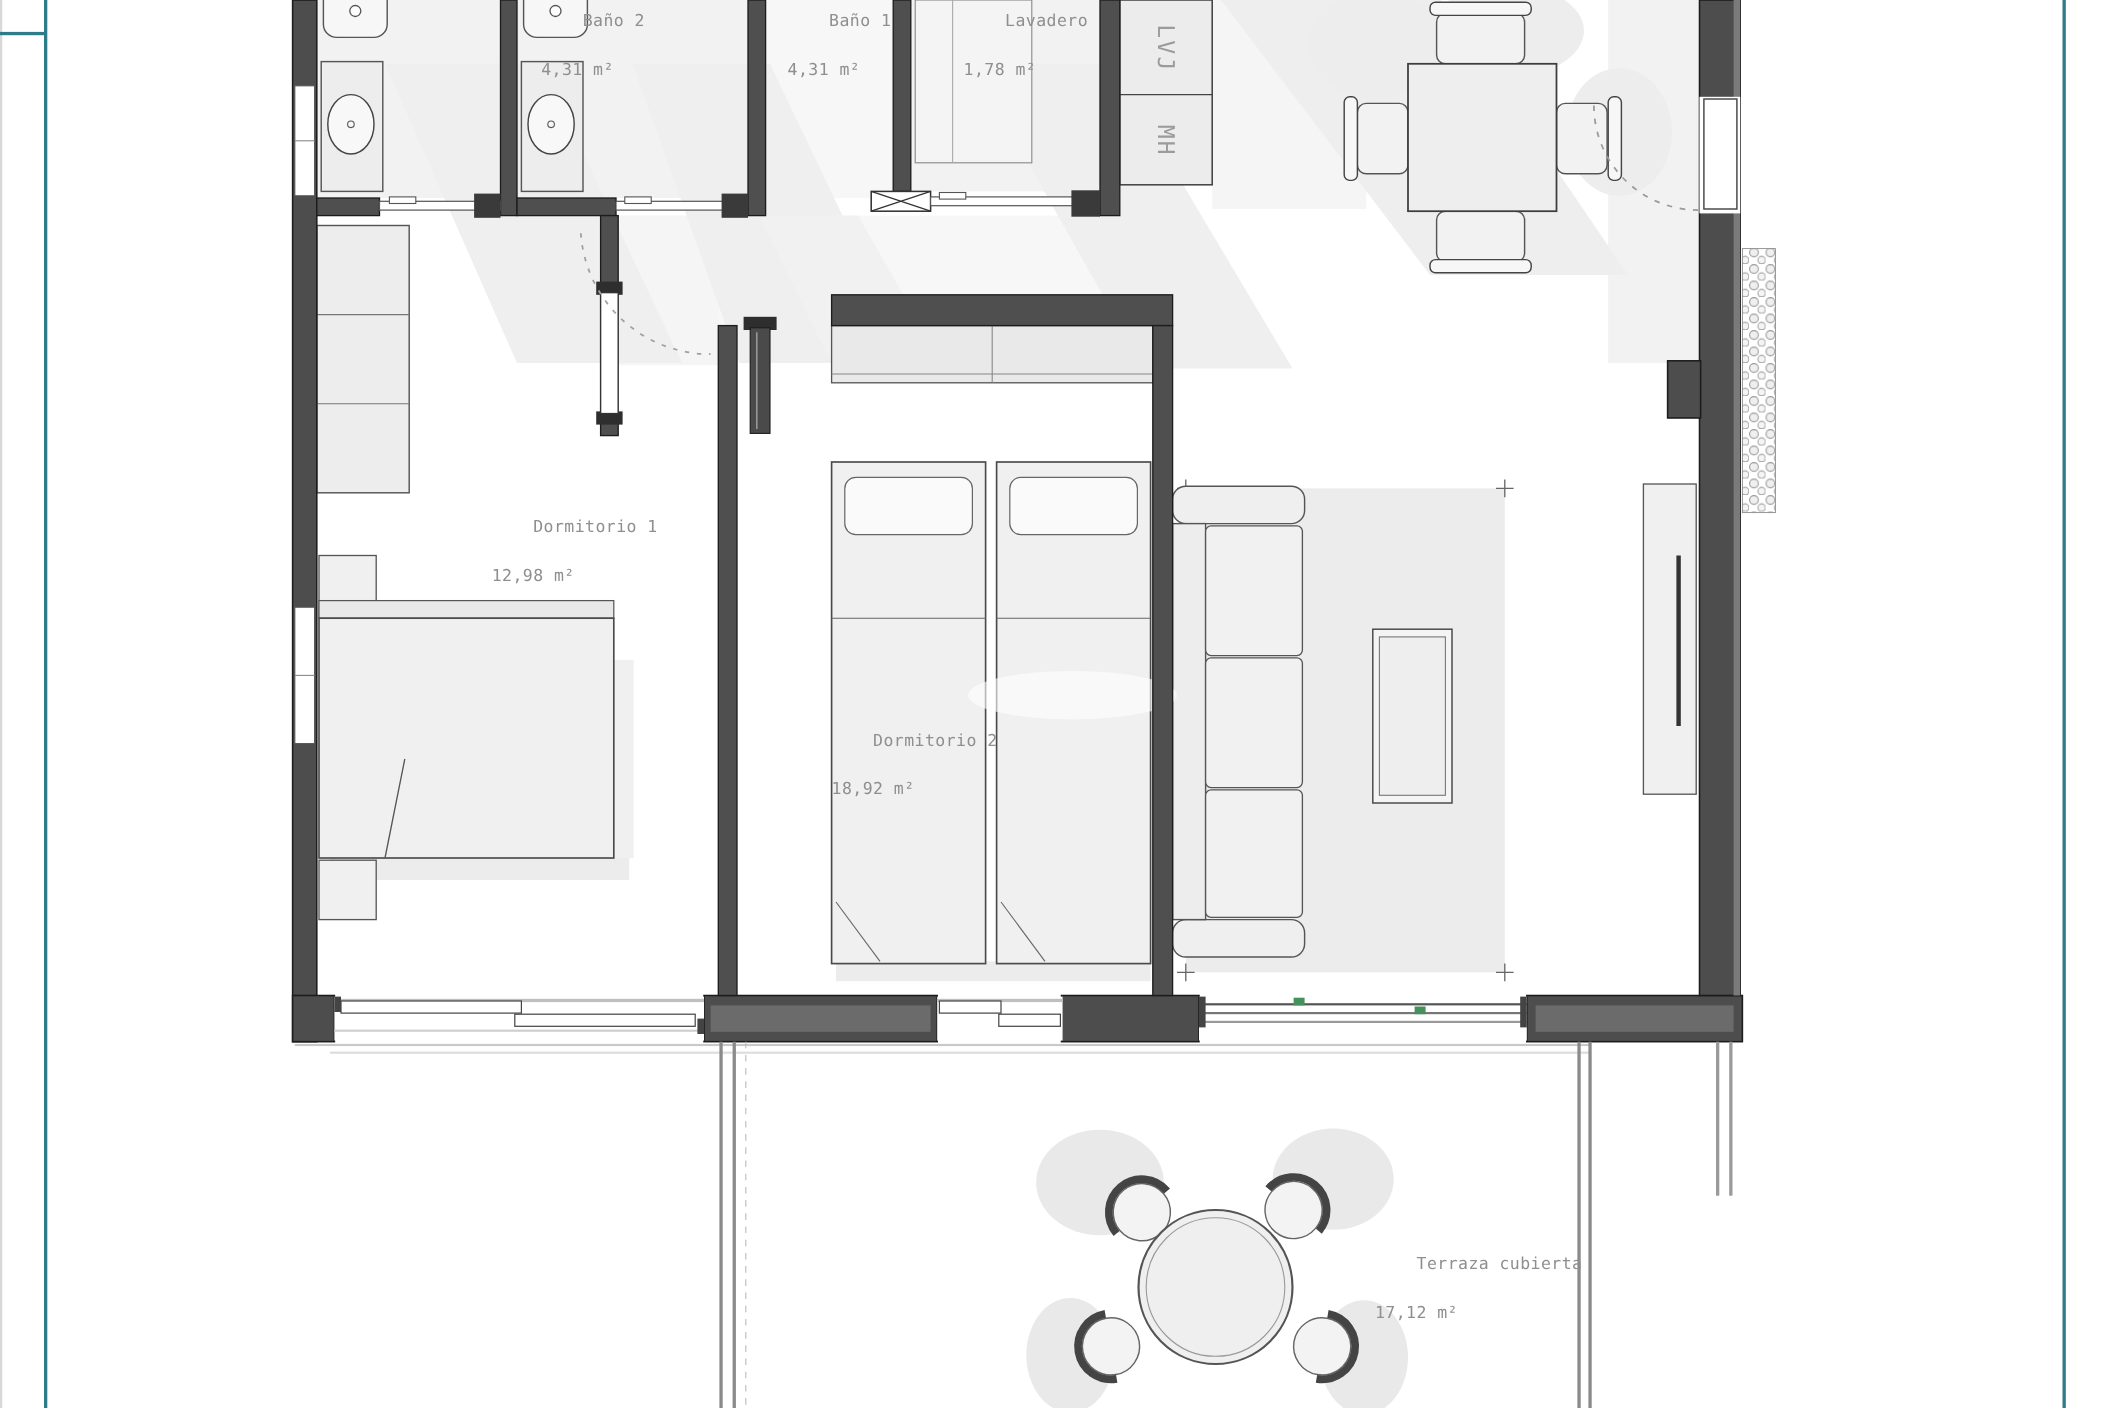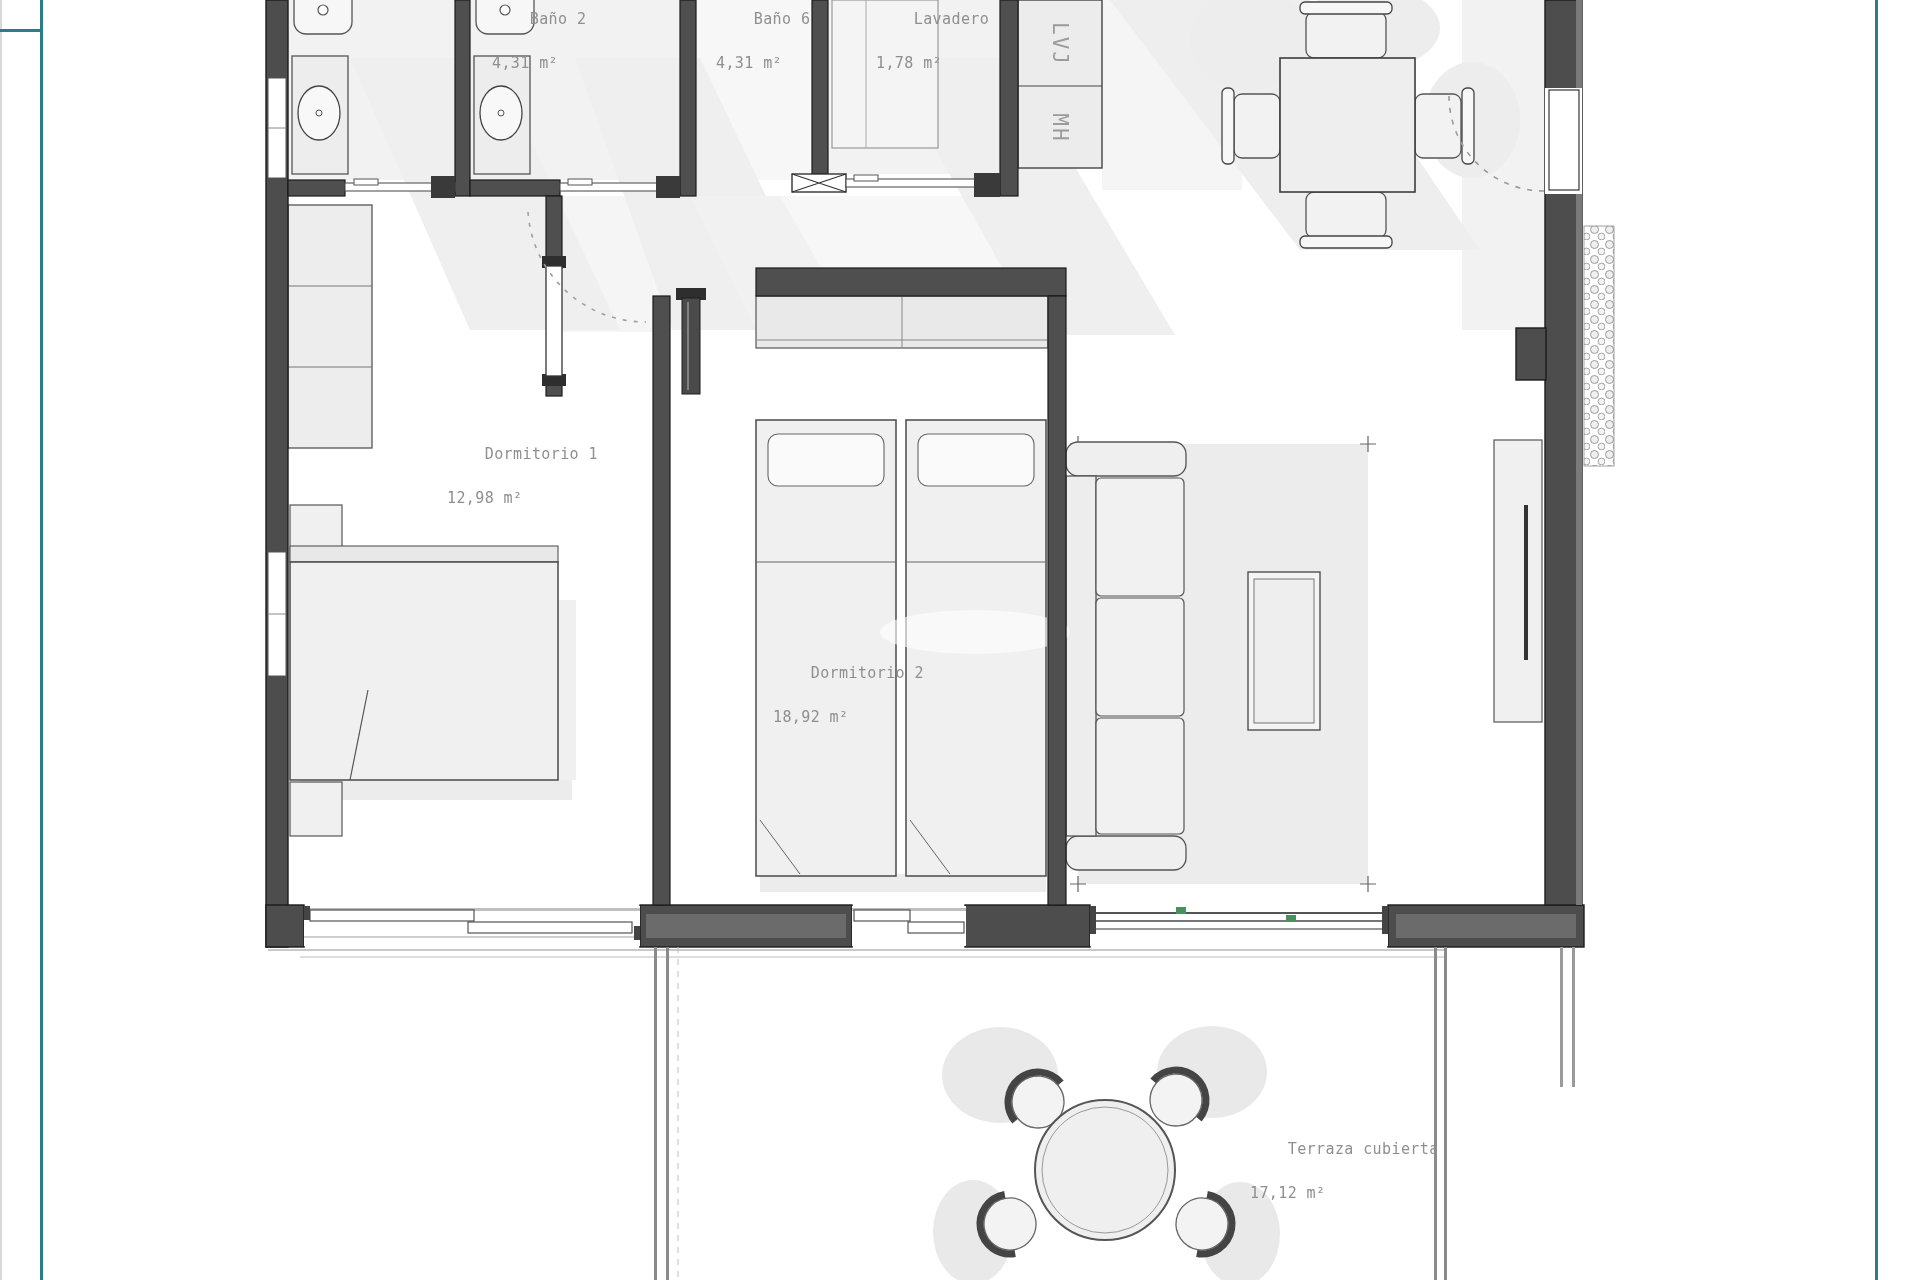--- a/index.html
+++ b/index.html
@@ -286,32 +286,32 @@
     <rect x="1875" y="0" width="3" height="1280" fill="#2e7b8a"></rect>
     <rect x="0" y="29" width="41" height="3" fill="#2e7b8a"></rect>
   </g>
 </svg>
 
   <div class="label" style="left:492px;top:-14px">
     <span>Baño 2</span>
     <span class="area">4,31 m²</span>
   </div>
   <div class="label" style="left:716px;top:-14px">
-    <span>Baño 6</span>
+    <span>Baño 1</span>
     <span class="area">4,31 m²</span>
   </div>
   <div class="label" style="left:876px;top:-14px">
     <span>Lavadero</span>
     <span class="area">1,78 m²</span>
   </div>
-  <div class="label" style="left:447px;top:421px">
+  <div class="label" style="left:447px;top:446px">
     <span>Dormitorio 1</span>
     <span class="area">12,98 m²</span>
   </div>
-  <div class="label" style="left:773px;top:640px">
+  <div class="label" style="left:756px;top:640px">
     <span>Dormitorio 2</span>
     <span class="area">18,92 m²</span>
   </div>
   <div class="label" style="left:1250px;top:1116px">
     <span>Terraza cubierta</span>
     <span class="area">17,12 m²</span>
   </div>
 
   <div class="appliance" style="left:1060px;top:44px">LVJ</div>
   <div class="appliance" style="left:1060px;top:128px">MH</div>

